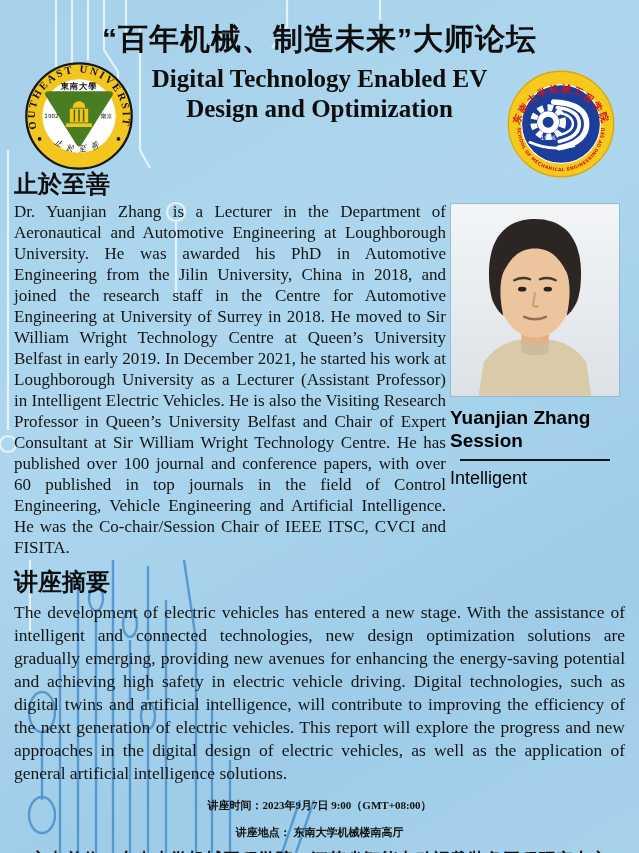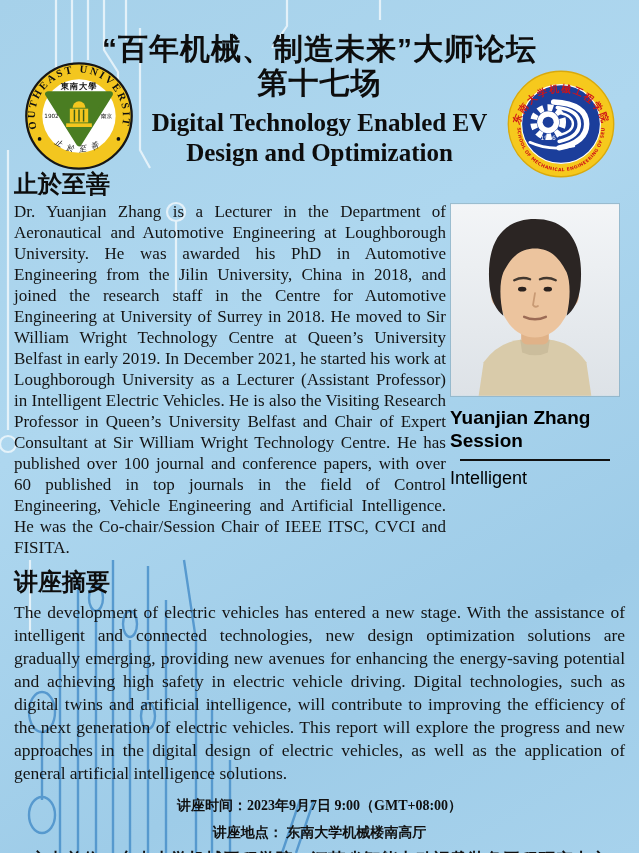--- a/index.html
+++ b/index.html
@@ -11,21 +11,21 @@
     font-family:"Liberation Serif","DejaVu Serif",serif;
   }
   .bg-traces { position:absolute; inset:0; pointer-events:none; }
   .content { position:relative; }
 
   
   header { position:relative; height:170px; }
   .logo { position:absolute; }
   .logo-left  { left:24px;  top:61px; width:110px; height:110px; }
   .logo-right { left:506px; top:69px; width:110px; height:110px; }
-  .titles { text-align:center; padding-top:32px; }
+  .titles { text-align:center; padding-top:22px; }
   .title-cn { font-family:"Liberation Sans","DejaVu Sans",sans-serif; font-weight:bold;
               font-size:30px; line-height:34px; letter-spacing:1px; color:#0d0d0d; }
   .title-en { font-weight:bold; font-size:25px; line-height:30px; color:#0d0d0d; }
   .title-en.first { margin-top:8px; }
 
   
   .main { padding:0 14px; }
   .section-heading { font-family:"Liberation Sans","DejaVu Sans",sans-serif;
     font-weight:bold; font-size:24px; line-height:28px; color:#0d0d0d; }
   .guest-row { display:flex; gap:4px; margin-top:3px; }
@@ -35,21 +35,21 @@
   .photo-frame { width:168px; height:192px; margin:3px auto 10px; box-shadow:0 0 0 1px rgba(120,140,150,.35); }
   .speaker-name, .speaker-title { font-weight:bold; font-size:19px; line-height:23px; color:#000; }
   .speaker-divider { width:150px; border:none; border-top:2px solid #111; margin:7px auto 6px; }
   .speaker-affil { font-size:18px; line-height:22px; color:#000; }
 
   .abstract-section { margin-top:10px; }
   .abstract-text { margin-top:5px; font-size:17.5px; line-height:23px; text-align:justify; }
 
   
   .footer { margin-top:10px; text-align:center; font-weight:600; color:#101010; }
-  .footer-line { font-size:14px; line-height:21px; margin-top:6px; }
+  .footer-line { font-size:11px; line-height:21px; margin-top:6px; }
   .footer-line.organizer { font-size:17px; letter-spacing:.5px; }
 </style>
 </head>
 <body>
 
 <div class="poster">
 
   <svg class="bg-traces" width="639" height="853" viewBox="0 0 639 853">
     <g stroke="#eef7fc" stroke-width="2.2" fill="none" opacity="0.85">
       <path d="M56,0 V70 L48,86 V110"></path>
@@ -118,21 +118,20 @@
           <text x="30" y="62" text-anchor="middle" font-size="6.2" fill="#101010" font-family="DejaVu Sans, sans-serif">1902</text>
           <text x="90" y="62" text-anchor="middle" font-size="6.2" fill="#101010" font-family="DejaVu Sans, sans-serif">南京</text>
           <text font-size="8.5" fill="#101010" font-family="DejaVu Serif, serif" font-style="italic" letter-spacing="6">
             <textPath href="#seal-bottom-arc" startOffset="50%" text-anchor="middle">止於至善</textPath>
           </text>
         </svg>
       </div>
 
       <div class="titles">
         <div class="title-cn">“百年机械、制造未来”大师论坛</div>
-        <div class="title-cn">第十七场</div>
         <div class="title-en first">Digital Technology Enabled EV</div>
         <div class="title-en">Design and Optimization</div>
       </div>
 
       <div class="logo logo-right">
         <svg width="110" height="110" viewBox="0 0 120 120">
           <circle cx="60" cy="60" r="57.5" fill="#f6c91d" stroke="#d9a90c" stroke-width="1.5"></circle>
           <circle cx="60" cy="60" r="43" fill="#1b3e9b" stroke="#ffffff" stroke-width="1.2"></circle>
           <defs>
             <path id="sme-top-arc" d="M 13,72 A 47,47 0 1 1 107,72"></path>

